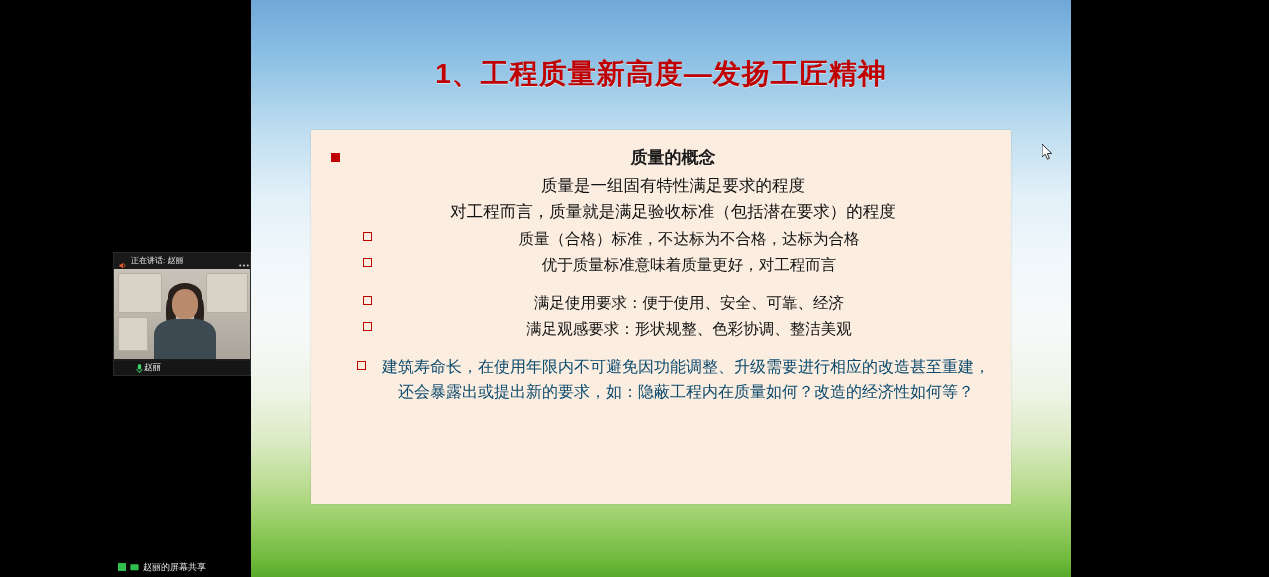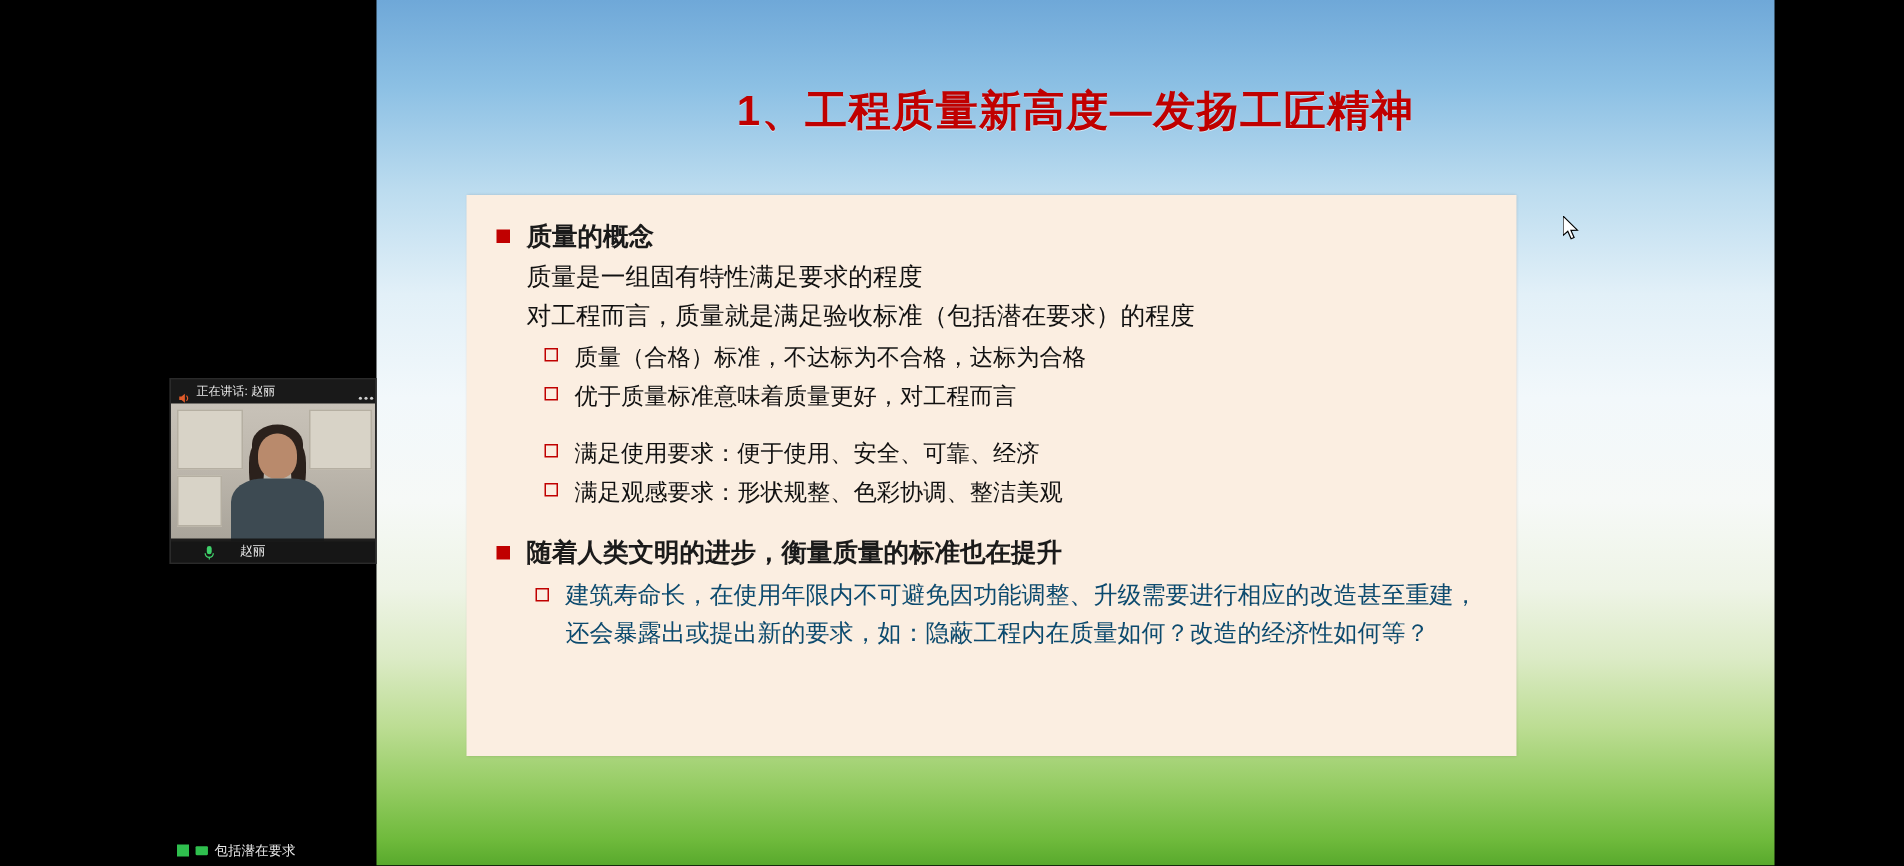--- a/index.html
+++ b/index.html
@@ -19,21 +19,21 @@
     height: 577px;
     background: #000000;
     overflow: hidden;
   }
 
   
   #slide-area {
     position: absolute;
     left: 251px;
     top: 0;
-    width: 932px;
+    width: 820px;
     height: 577px;
     background: linear-gradient(to bottom,
         #6fa8d8 0%,
         #8cc0e4 10%,
         #bcdcef 22%,
         #e2f0f8 34%,
         #f2f8fb 46%,
         #f6f9f7 58%,
         #eef4e6 68%,
         #dcebc6 76%,
@@ -56,20 +56,21 @@
   }
   .content-box {
     position: absolute;
     left: 60px;
     top: 130px;
     width: 700px;
     height: 374px;
     background: #fbeee1;
     box-shadow: 0 0 2px rgba(0,0,0,0.15);
     padding: 0;
+    text-align: center;
   }
   .inner {
     padding: 10px 16px 0 16px;
   }
   
   .lvl1 {
     position: relative;
     padding-left: 24px;
     margin: 6px 0 2px 0;
     font-size: 17px;
@@ -225,21 +226,21 @@
     left: 0;
     bottom: 0;
     width: 100%;
     height: 16px;
     background: rgba(22,22,22,0.95);
     color: #eaeaea;
     font-size: 8.5px;
     line-height: 16px;
     display: flex;
     align-items: center;
-    gap: 16px;
+    gap: 0;
     padding: 0 21px;
     box-sizing: border-box;
   }
 
   
   #share-status {
     position: absolute;
     left: 118px;
     bottom: 3px;
     height: 14px;
@@ -297,24 +298,20 @@
           <span class="sq"></span>
           <span>满足使用要求：便于使用、安全、可靠、经济</span>
         </div>
         <div class="lvl2">
           <span class="sq"></span>
           <span>满足观感要求：形状规整、色彩协调、整洁美观</span>
         </div>
 
         <div class="gap"></div>
 
-        <div class="lvl1">
-          <span class="sq"></span>
-          <span>随着人类文明的进步，衡量质量的标准也在提升</span>
-        </div>
         <div class="para">
           <span class="sq"></span>
           <span>建筑寿命长，在使用年限内不可避免因功能调整、升级需要进行相应的改造甚至重建，还会暴露出或提出新的要求，如：隐蔽工程内在质量如何？改造的经济性如何等？</span>
         </div>
 
       </div>
     </div>
   </div>
 
   <div id="video-panel">
@@ -359,21 +356,21 @@
     </div>
   </div>
 
   <div id="share-status">
     <span class="green-dot"></span>
     <span class="mini-icon">
       <svg width="9" height="9" viewBox="0 0 12 12">
           <rect x="0.5" y="1.5" width="11" height="8" rx="1" fill="#2fbf4e"></rect>
         </svg>
     </span>
-    <span>包括潜在要求</span>
+    <span>赵丽的屏幕共享</span>
   </div>
 
   <div id="cursor">
     <svg width="11" height="16" viewBox="0 0 11 16">
       <polygon points="0,0 0,13 3.2,10.2 5.4,15.2 7.4,14.3 5.3,9.6 9.6,9.4" fill="#ffffff" stroke="#000000" stroke-width="0.8"></polygon>
     </svg>
   </div>
 
 </div>
 

